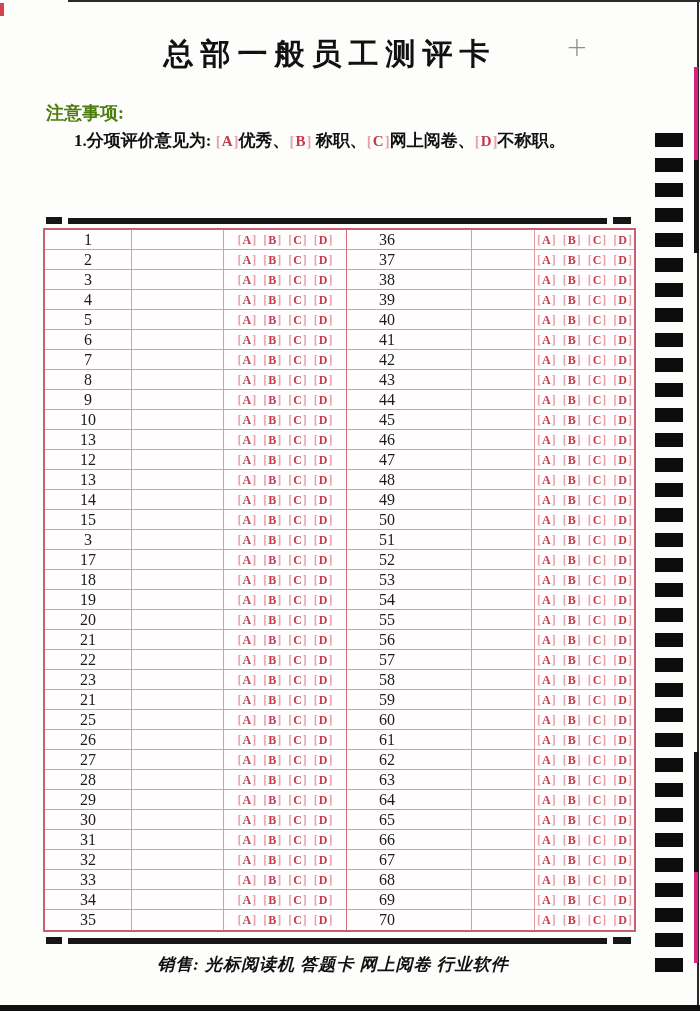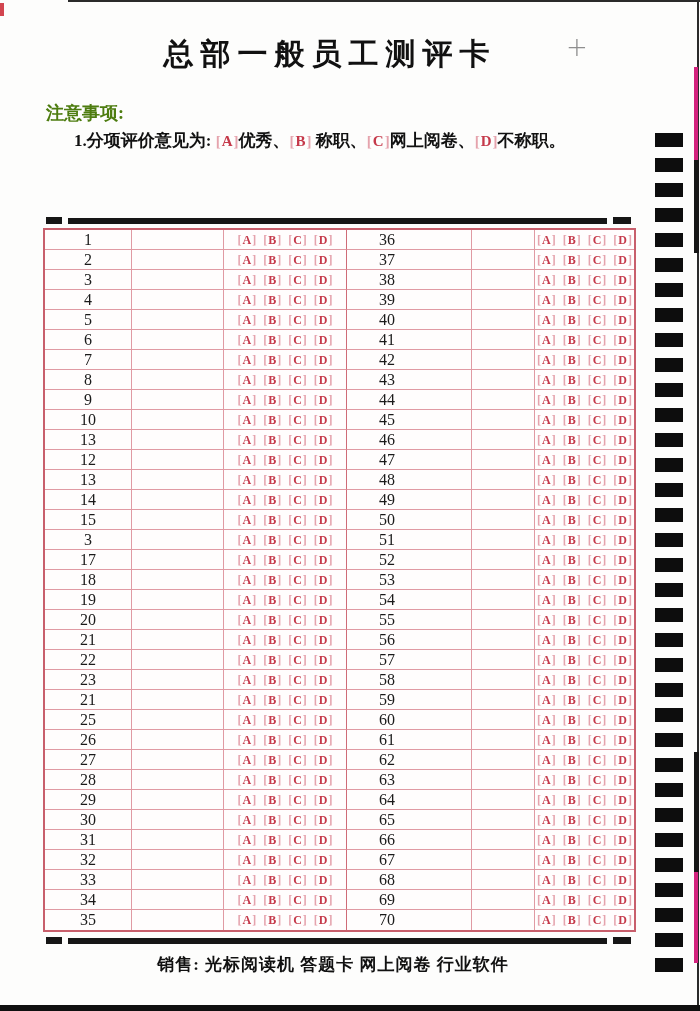--- a/index.html
+++ b/index.html
@@ -87,20 +87,21 @@
   .cell.opts{gap:7px;}
   .opt-group{display:inline-flex;align-items:baseline;font-size:12px;line-height:1;}
 
   .timing-marks{position:absolute;left:655px;top:133px;width:28px;}
   .tmark{width:28px;height:14px;background:#0d0d0d;margin-bottom:11px;}
 
   .footer{
     position:absolute;left:0;top:953px;width:666px;
     text-align:center;font-size:17px;font-weight:bold;color:#111;
     letter-spacing:1px;
+    font-style:italic;
   }
 </style>
 </head>
 <body>
 
 <div class="page">
 
   <div class="top-edge-line"></div>
   <div class="right-edge-line"></div>
   <div class="bottom-edge-line"></div>

